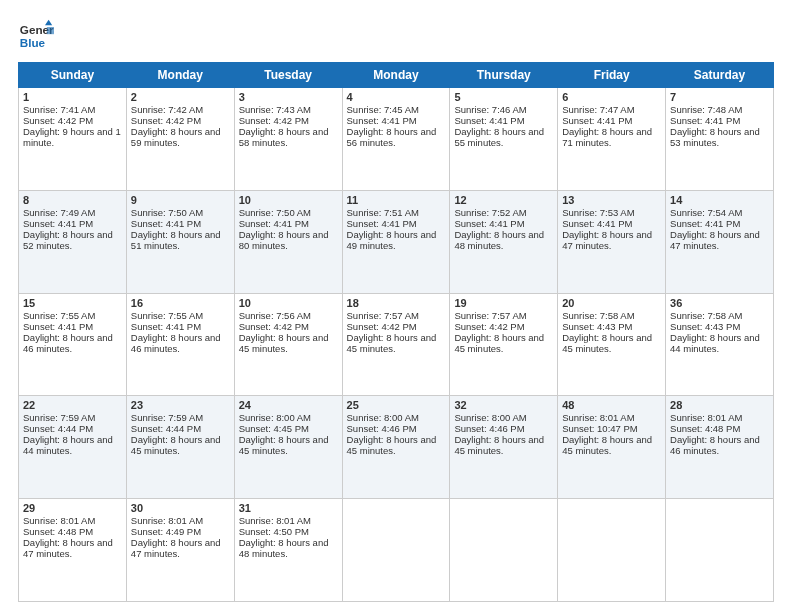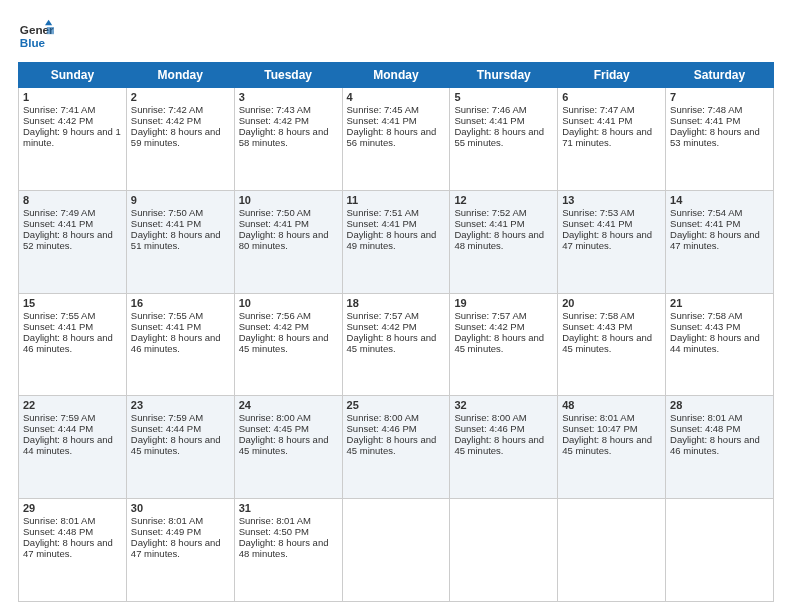--- a/index.html
+++ b/index.html
@@ -131,21 +131,21 @@
           <td><span class="day-num">13</span><span>Sunrise: 7:53 AM</span><br><span>Sunset: 4:41 PM</span><br><span>Daylight: 8 hours and 47 minutes.</span></td>
           <td><span class="day-num">14</span><span>Sunrise: 7:54 AM</span><br><span>Sunset: 4:41 PM</span><br><span>Daylight: 8 hours and 47 minutes.</span></td>
         </tr>
         <tr>
           <td><span class="day-num">15</span><span>Sunrise: 7:55 AM</span><br><span>Sunset: 4:41 PM</span><br><span>Daylight: 8 hours and 46 minutes.</span></td>
           <td><span class="day-num">16</span><span>Sunrise: 7:55 AM</span><br><span>Sunset: 4:41 PM</span><br><span>Daylight: 8 hours and 46 minutes.</span></td>
           <td><span class="day-num">10</span><span>Sunrise: 7:56 AM</span><br><span>Sunset: 4:42 PM</span><br><span>Daylight: 8 hours and 45 minutes.</span></td>
           <td><span class="day-num">18</span><span>Sunrise: 7:57 AM</span><br><span>Sunset: 4:42 PM</span><br><span>Daylight: 8 hours and 45 minutes.</span></td>
           <td><span class="day-num">19</span><span>Sunrise: 7:57 AM</span><br><span>Sunset: 4:42 PM</span><br><span>Daylight: 8 hours and 45 minutes.</span></td>
           <td><span class="day-num">20</span><span>Sunrise: 7:58 AM</span><br><span>Sunset: 4:43 PM</span><br><span>Daylight: 8 hours and 45 minutes.</span></td>
-          <td><span class="day-num">21</span><span>Sunrise: 7:58 AM</span><br><span>Sunset: 4:43 PM</span><br><span>Daylight: 8 hours and 44 minutes.</span></td>
+          <td><span class="day-num">36</span><span>Sunrise: 7:58 AM</span><br><span>Sunset: 4:43 PM</span><br><span>Daylight: 8 hours and 44 minutes.</span></td>
         </tr>
         <tr>
           <td><span class="day-num">22</span><span>Sunrise: 7:59 AM</span><br><span>Sunset: 4:44 PM</span><br><span>Daylight: 8 hours and 44 minutes.</span></td>
           <td><span class="day-num">23</span><span>Sunrise: 7:59 AM</span><br><span>Sunset: 4:44 PM</span><br><span>Daylight: 8 hours and 45 minutes.</span></td>
           <td><span class="day-num">24</span><span>Sunrise: 8:00 AM</span><br><span>Sunset: 4:45 PM</span><br><span>Daylight: 8 hours and 45 minutes.</span></td>
           <td><span class="day-num">25</span><span>Sunrise: 8:00 AM</span><br><span>Sunset: 4:46 PM</span><br><span>Daylight: 8 hours and 45 minutes.</span></td>
           <td><span class="day-num">32</span><span>Sunrise: 8:00 AM</span><br><span>Sunset: 4:46 PM</span><br><span>Daylight: 8 hours and 45 minutes.</span></td>
           <td><span class="day-num">48</span><span>Sunrise: 8:01 AM</span><br><span>Sunset: 10:47 PM</span><br><span>Daylight: 8 hours and 45 minutes.</span></td>
           <td><span class="day-num">28</span><span>Sunrise: 8:01 AM</span><br><span>Sunset: 4:48 PM</span><br><span>Daylight: 8 hours and 46 minutes.</span></td>
         </tr>

